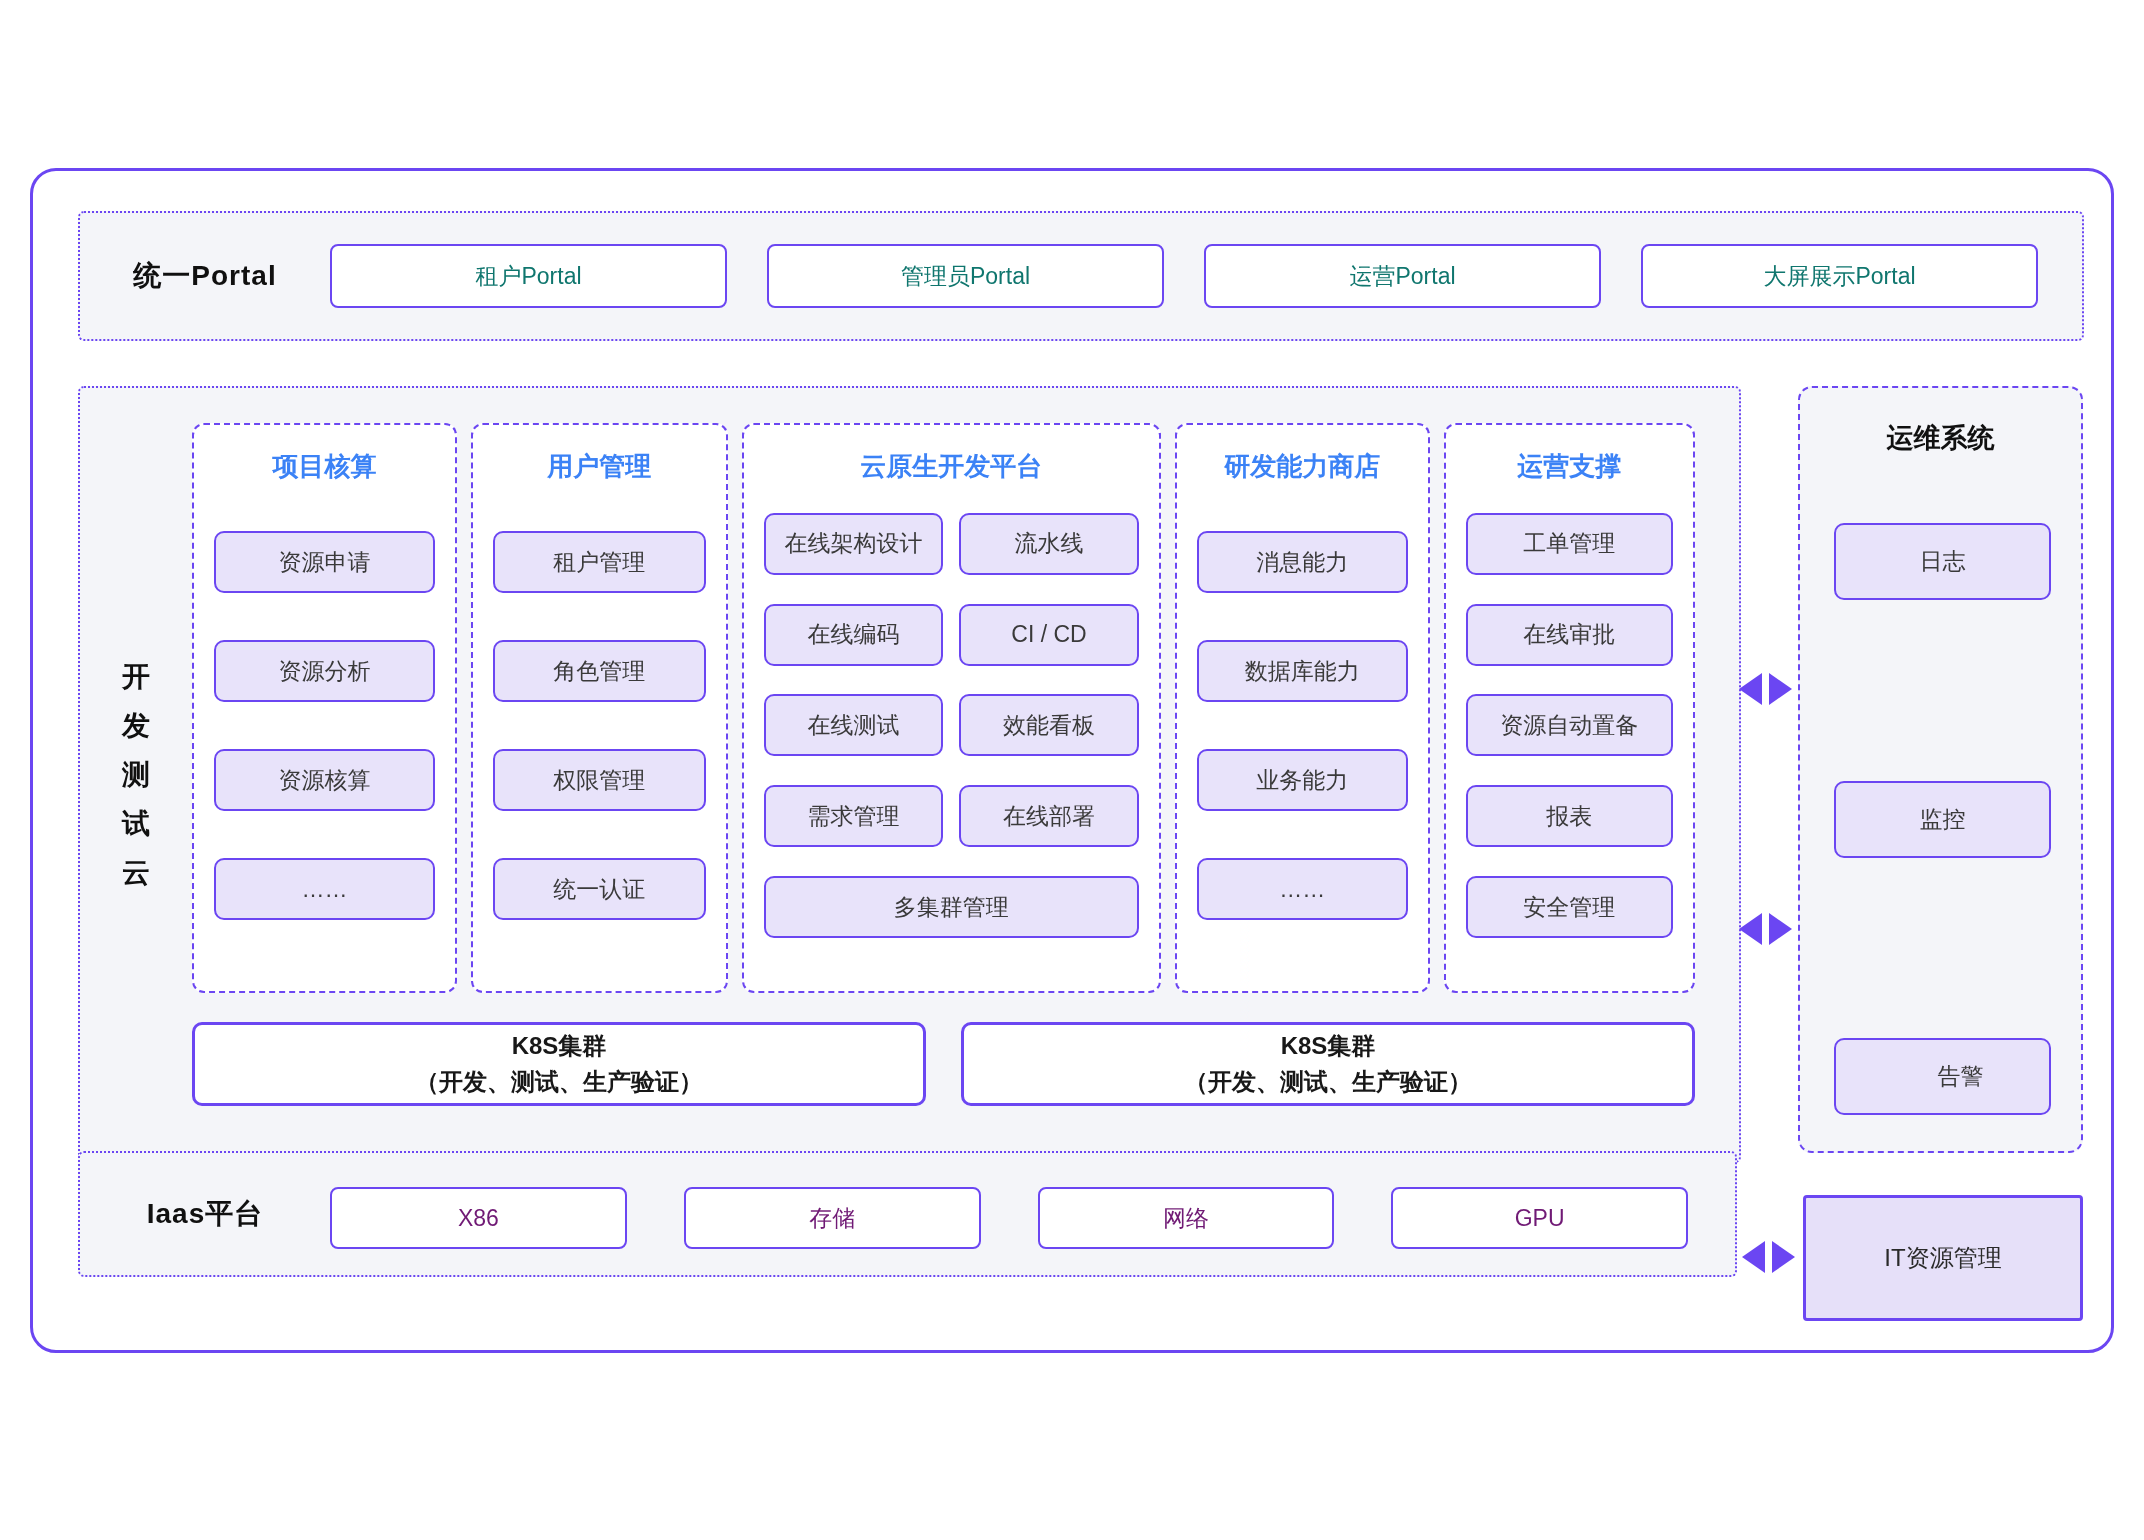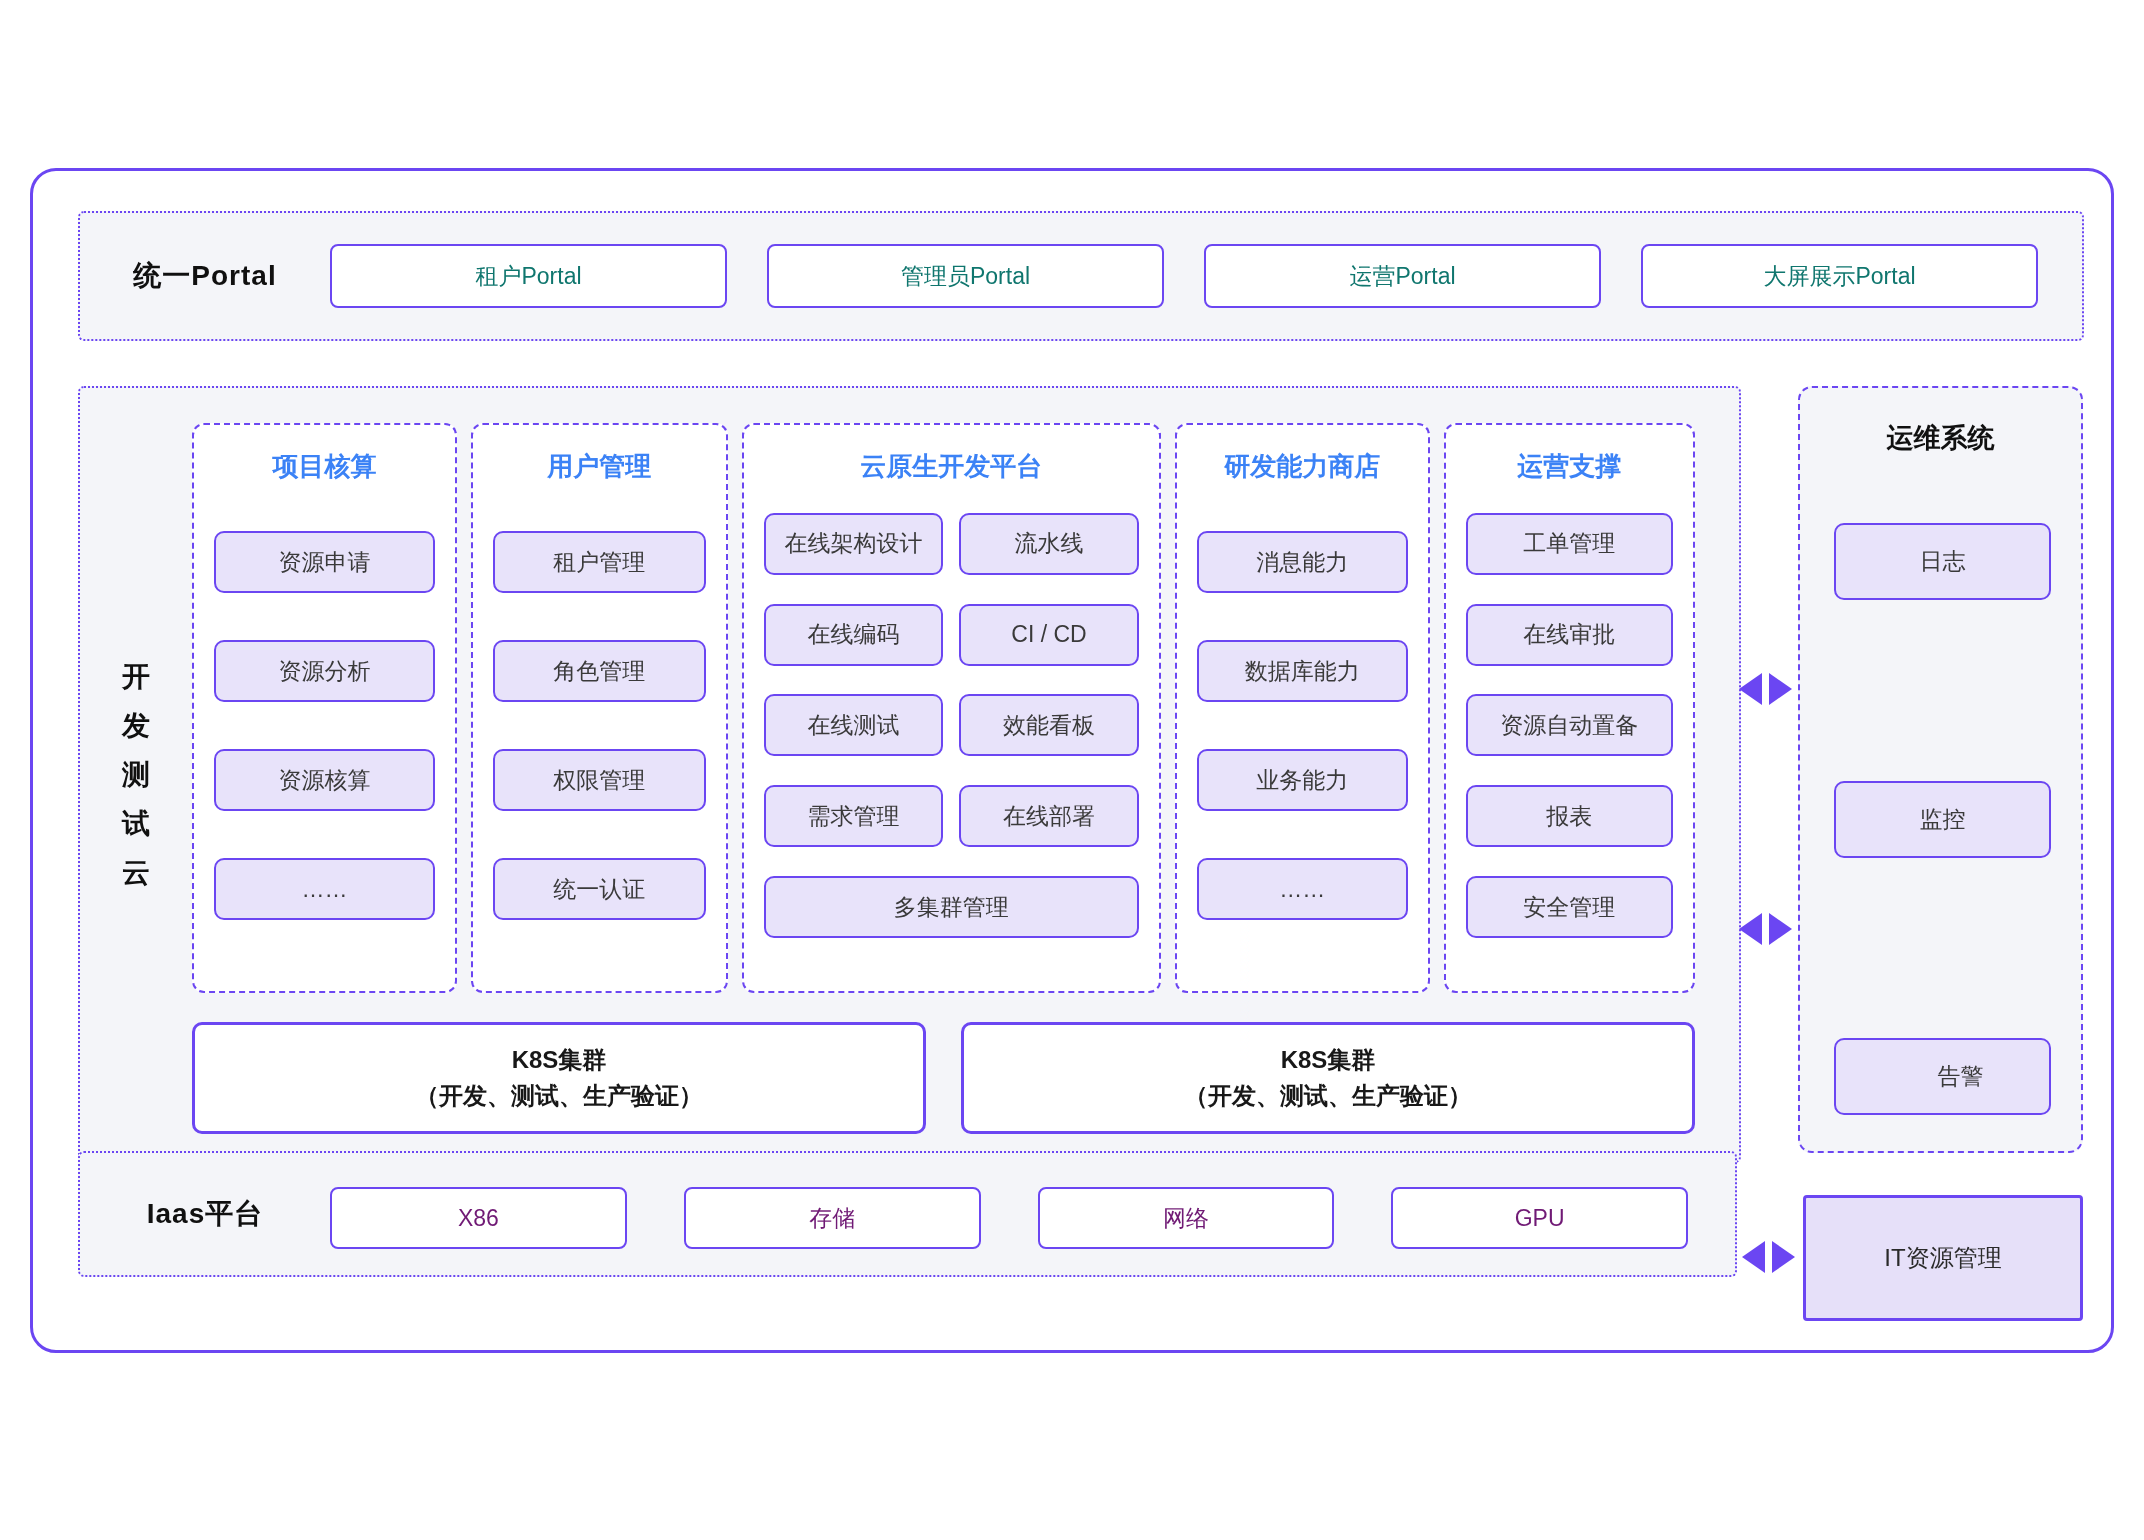--- a/index.html
+++ b/index.html
@@ -54,21 +54,21 @@
   .col-title { text-align: center; font-weight: bold; font-size: 26px; color: #3b82f6; padding-top: 6px; }
   .col-items { flex: 1; display: flex; flex-direction: column; justify-content: space-evenly; }
   .item {
     height: 62px; background: #E8E3FA; border: 2px solid #6B46F2; border-radius: 10px;
     display: flex; align-items: center; justify-content: center;
     font-size: 23px; color: #3A3A3A;
   }
   .grid-row { display: flex; gap: 16px; }
   .grid-row .item { flex: 1; }
   .k8s-row {
-    position: absolute; left: 112px; top: 634px; width: 1503px; height: 112px;
+    position: absolute; left: 112px; top: 634px; width: 1503px; height: 84px;
     display: flex; gap: 35px;
   }
   .k8s-box {
     flex: 1; background: #ffffff; border: 3px solid #6B46F2; border-radius: 10px;
     display: flex; flex-direction: column; align-items: center; justify-content: center;
     font-weight: bold; font-size: 24px; color: #181818; line-height: 1.5;
   }
   
   .ops {
     position: absolute; left: 1765px; top: 215px; width: 285px; height: 767px;

